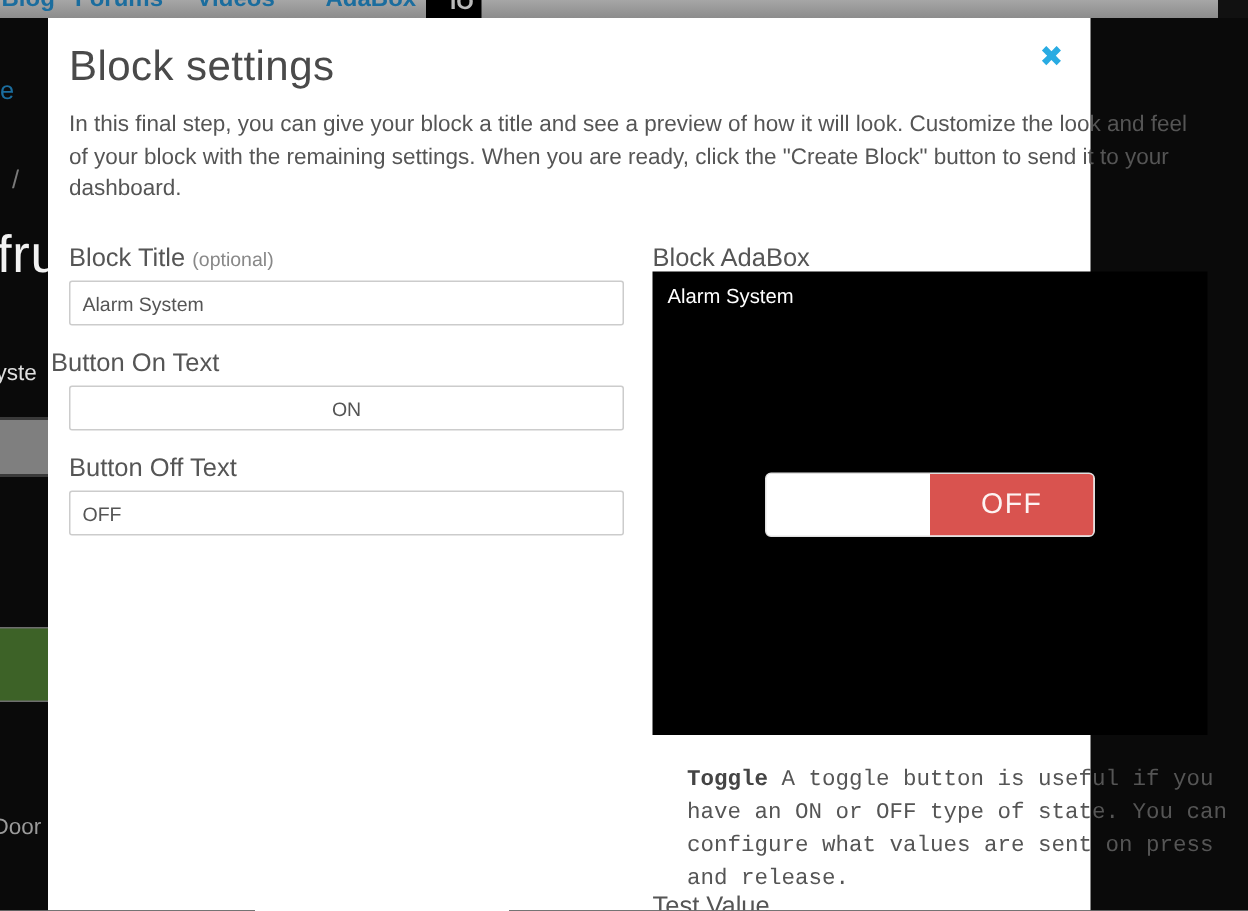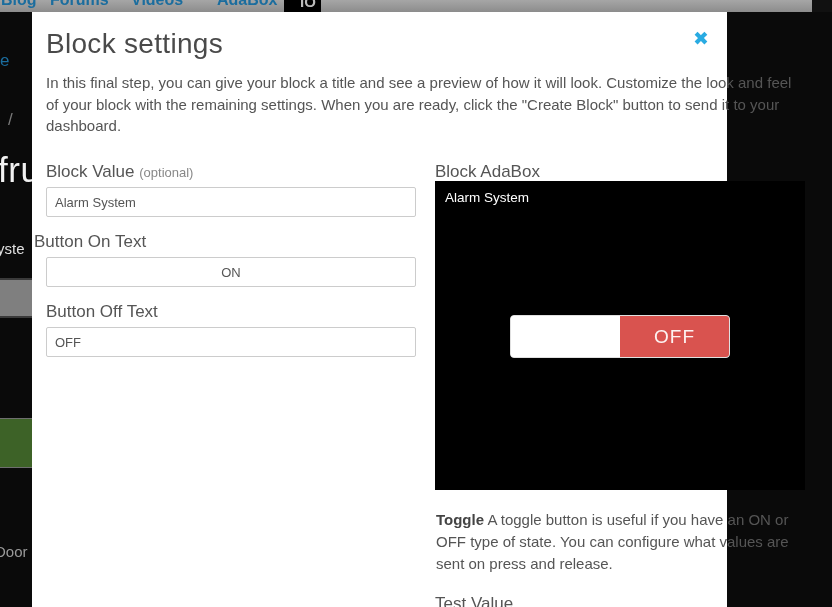--- a/index.html
+++ b/index.html
@@ -92,22 +92,22 @@
     border: 1px solid #e0e0e0; cursor: pointer; display: flex;
   }
   .toggle-half-on  { width: 50%; height: 100%; background: #fff; }
   .toggle-half-off {
     width: 50%; height: 100%; background: #d9534f;
     display: flex; align-items: center; justify-content: center;
     color: #fdf3f2; font-size: 19px; letter-spacing: 1px;
   }
 
   .help-text {
-    position: absolute; left: 404px; top: 497px; width: 374px;
-    font-size: 15px; color: #555; line-height: 22px;
+    position: absolute; left: 426px; top: 497px; width: 374px;
+    font-size: 15px; color: #555; line-height: 22px; font-family: Liberation Mono, monospace;
   }
   .help-text b { color: #444; font-weight: bold; }
 </style>
 </head>
 <body>
 
 <div class="page">
 
   <div class="topnav">
     <a class="nav-link blog">Blog</a>
@@ -127,21 +127,21 @@
   <div class="bg-fragment frag-door">Door</div>
 
   <div class="modal">
 
     <h1 class="modal-title">Block settings</h1>
     <span class="modal-close">✖</span>
 
     <p class="modal-desc">In this final step, you can give your block a title and see a preview of how it will look. Customize the look and feel of your block with the remaining settings. When you are ready, click the "Create Block" button to send it to your dashboard.</p>
 
     <div class="lbl lbl-block-title field-label">
-      <span>Block Value</span>
+      <span>Block Title</span>
       <span class="optional">(optional)</span>
     </div>
     <input class="text-input inp-block-title" type="text" value="Alarm System" style="">
 
     <div class="lbl lbl-btn-on field-label">Button On Text</div>
     <input class="text-input inp-btn-on" type="text" value="ON" style="">
 
     <div class="lbl lbl-btn-off field-label">Button Off Text</div>
     <input class="text-input inp-btn-off" type="text" value="OFF" style="">
 

